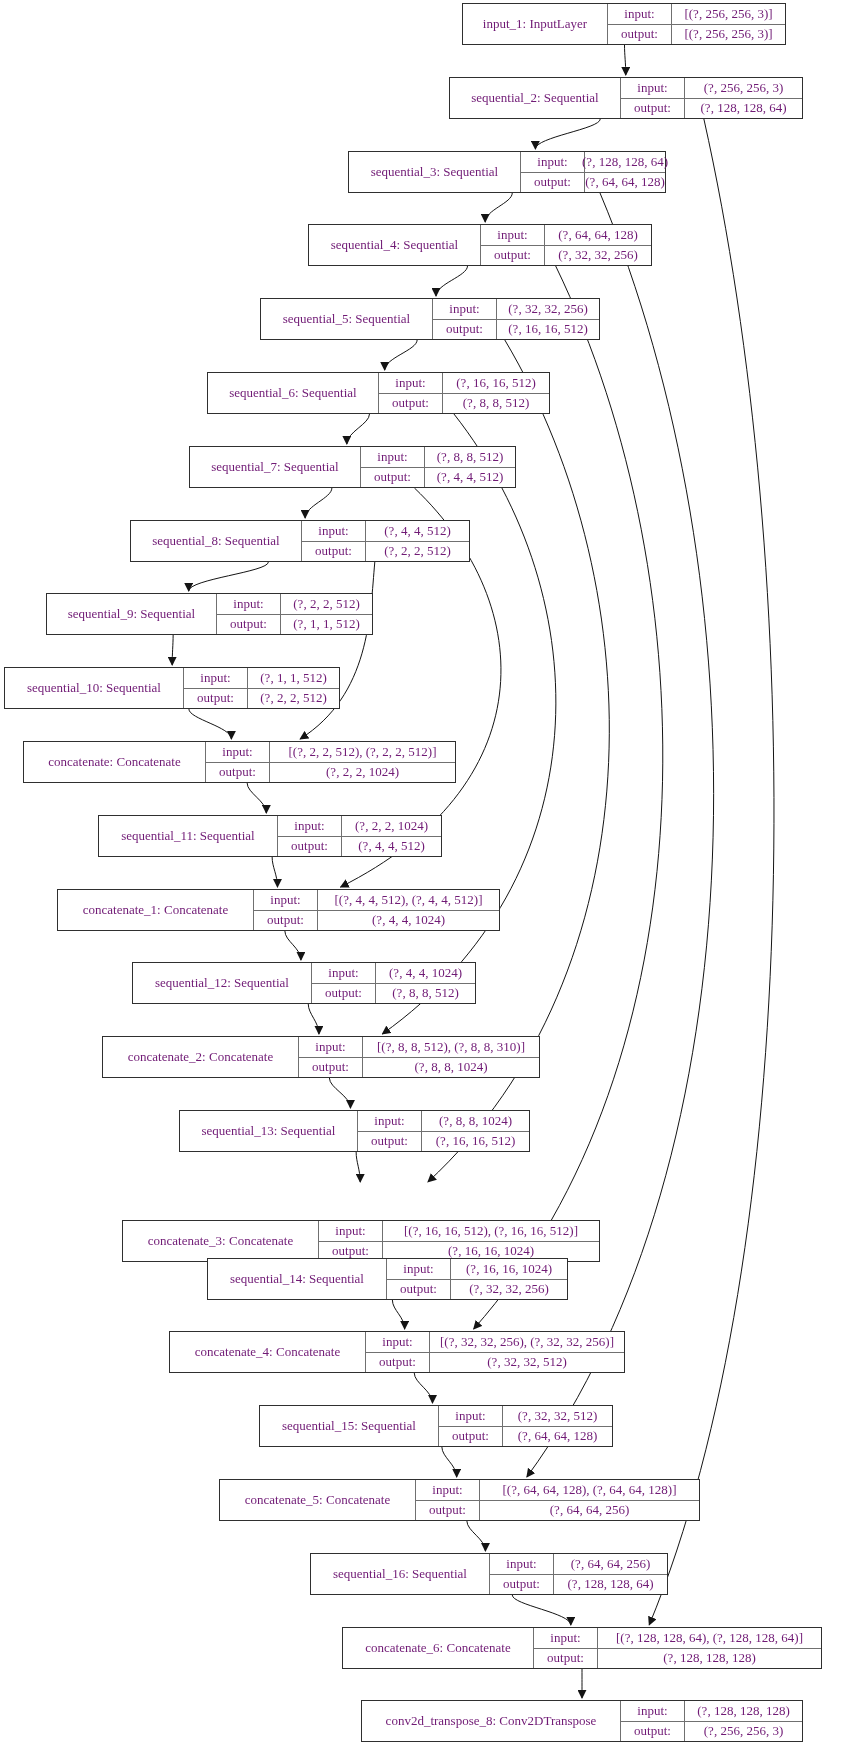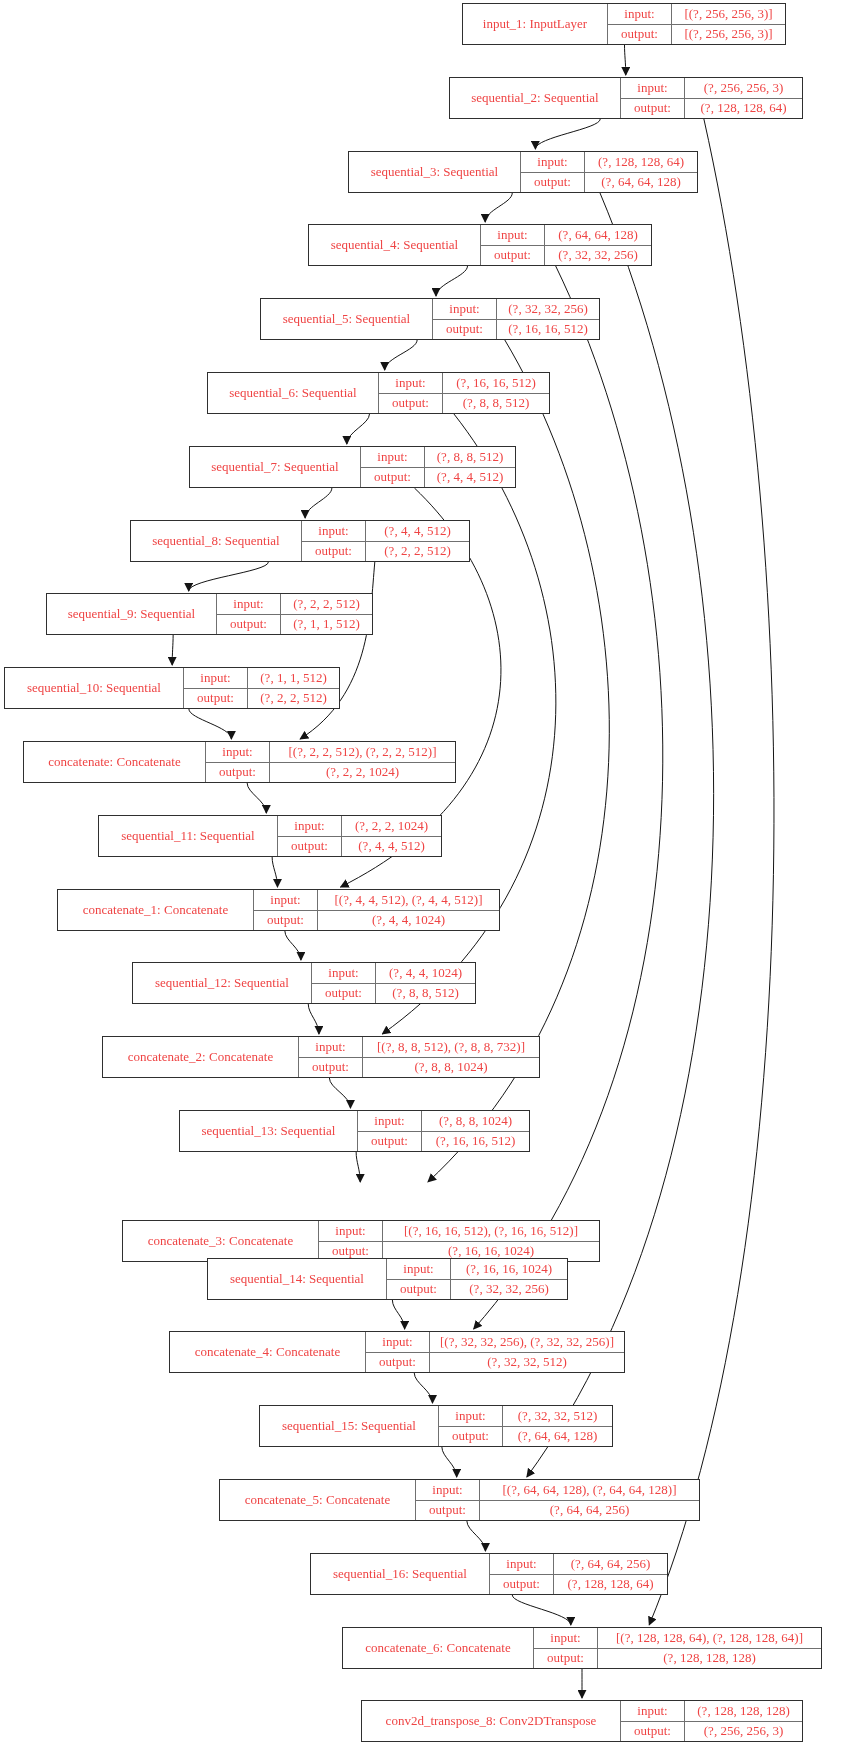--- a/index.html
+++ b/index.html
@@ -1,19 +1,19 @@
 <!DOCTYPE html>
 <html><head>
 <meta charset="utf-8">
 <style>
   html, body { margin:0; padding:0; background:#ffffff; }
   .canvas {
     position:relative; width:844px; height:1746px;
     font-family:"Liberation Serif","DejaVu Serif",serif;
-    color:#ef4444; background:#fff; overflow:hidden;
+    color:#701a75; background:#fff; overflow:hidden;
   }
   svg.edges { position:absolute; left:0; top:0; width:844px; height:1746px; }
   .node {
     position:absolute; display:flex; height:42px; box-sizing:border-box;
     background:#fff; border:1px solid #2f2f2f;
   }
   .cell-label {
     display:flex; align-items:center; justify-content:center;
     border-right:1px solid #707070; box-sizing:border-box;
     font-size:13px; white-space:nowrap; padding:0 2px;
@@ -93,21 +93,21 @@
           <div class="io-row first">
             <div class="io-key">input:</div>
             <div class="io-val">(?, 256, 256, 3)</div>
           </div>
           <div class="io-row">
             <div class="io-key">output:</div>
             <div class="io-val">(?, 128, 128, 64)</div>
           </div>
         </div>
       </div>
-      <div class="node" style="left: 348px; top: 151px; width: 350px;">
+      <div class="node" style="left: 348px; top: 151px; width: 318px;">
         <div class="cell-label" style="width: 172px; flex: 0 0 172px;">sequential_3: Sequential</div>
         <div class="cell-io">
           <div class="io-row first">
             <div class="io-key">input:</div>
             <div class="io-val">(?, 128, 128, 64)</div>
           </div>
           <div class="io-row">
             <div class="io-key">output:</div>
             <div class="io-val">(?, 64, 64, 128)</div>
           </div>
@@ -254,21 +254,21 @@
             <div class="io-key">output:</div>
             <div class="io-val">(?, 8, 8, 512)</div>
           </div>
         </div>
       </div>
       <div class="node" style="left: 102px; top: 1036px; width: 438px;">
         <div class="cell-label" style="width: 196px; flex: 0 0 196px;">concatenate_2: Concatenate</div>
         <div class="cell-io">
           <div class="io-row first">
             <div class="io-key">input:</div>
-            <div class="io-val">[(?, 8, 8, 512), (?, 8, 8, 732)]</div>
+            <div class="io-val">[(?, 8, 8, 512), (?, 8, 8, 310)]</div>
           </div>
           <div class="io-row">
             <div class="io-key">output:</div>
             <div class="io-val">(?, 8, 8, 1024)</div>
           </div>
         </div>
       </div>
       <div class="node" style="left: 179px; top: 1110px; width: 351px;">
         <div class="cell-label" style="width: 178px; flex: 0 0 178px;">sequential_13: Sequential</div>
         <div class="cell-io">

